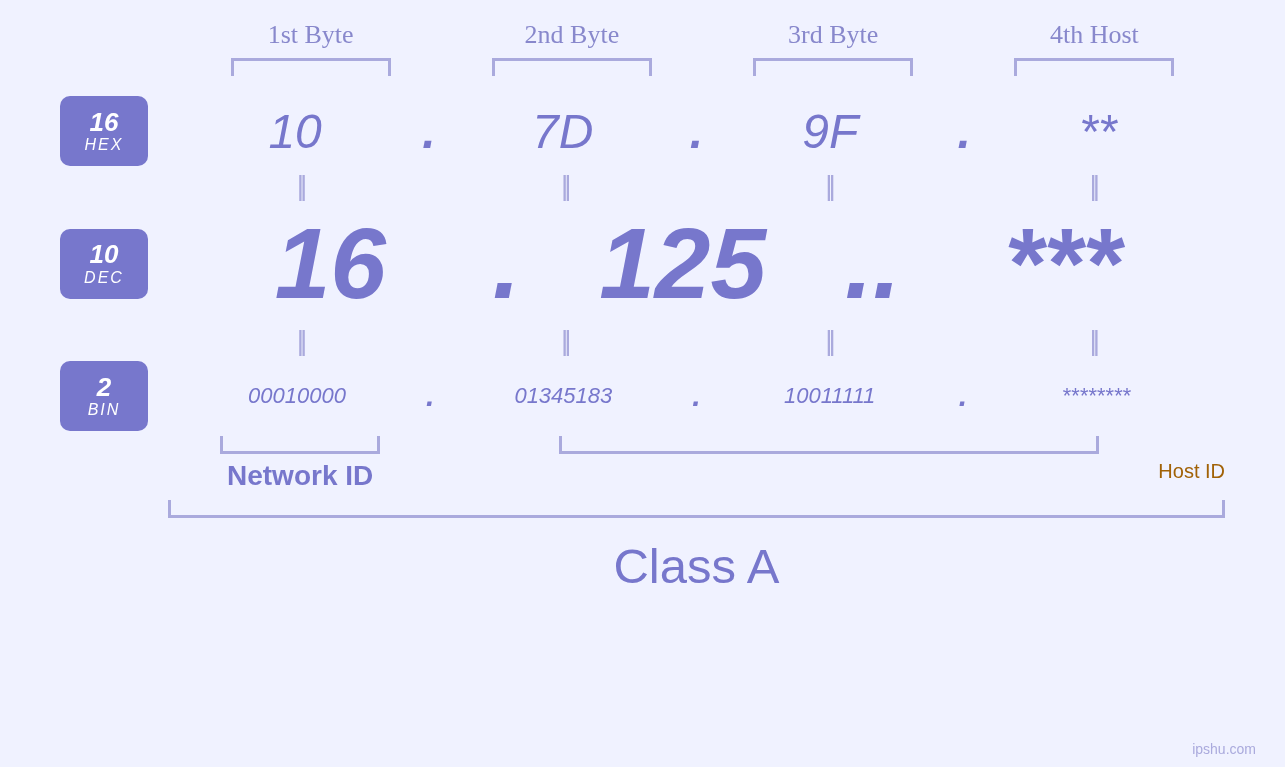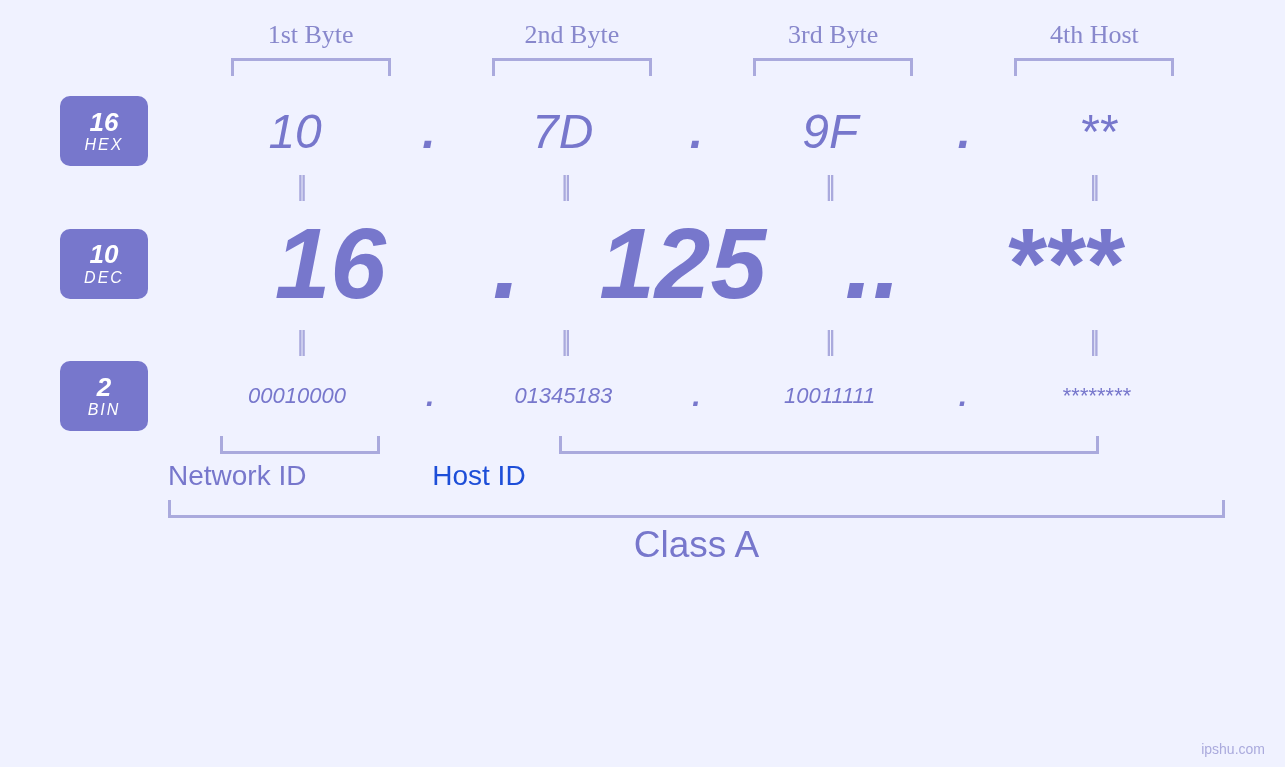--- a/index.html
+++ b/index.html
@@ -204,61 +204,62 @@
     }
 
     .id-labels-row {
       display: flex;
       width: 100%;
       margin-top: 6px;
     }
 
     .network-id-label {
       flex: 1;
+      text-align: center;
       font-size: 28px;
       color: #7777cc;
-      font-weight: 400;
+      font-weight: 700;
     }
 
     .host-id-label {
       flex: 3;
-      text-align: left;
-      font-size: 28px;
-      color: #1d4ed8;
+      text-align: right;
+      font-size: 20px;
+      color: #a16207;
       font-weight: 500;
     }
 
     
     .class-a-section {
       width: 100%;
       margin-top: 8px;
       padding-left: 108px;
     }
 
     .class-a-outer-bracket {
       width: 100%;
       height: 18px;
       border-bottom: 3px solid #aaaadd;
       border-left: 3px solid #aaaadd;
       border-right: 3px solid #aaaadd;
     }
 
     .class-a-label {
       text-align: center;
-      font-size: 37px;
+      font-size: 49px;
       color: #7777cc;
       font-weight: 500;
-      margin-top: 6px;
+      margin-top: 20px;
     }
 
     
     .watermark {
       position: absolute;
       bottom: 10px;
-      right: 20px;
+      right: 29px;
       font-size: 14px;
       color: #aaaadd;
     }
   </style>
 </head>
 <body>
 
 <div class="container">
 
   <div class="byte-labels">

